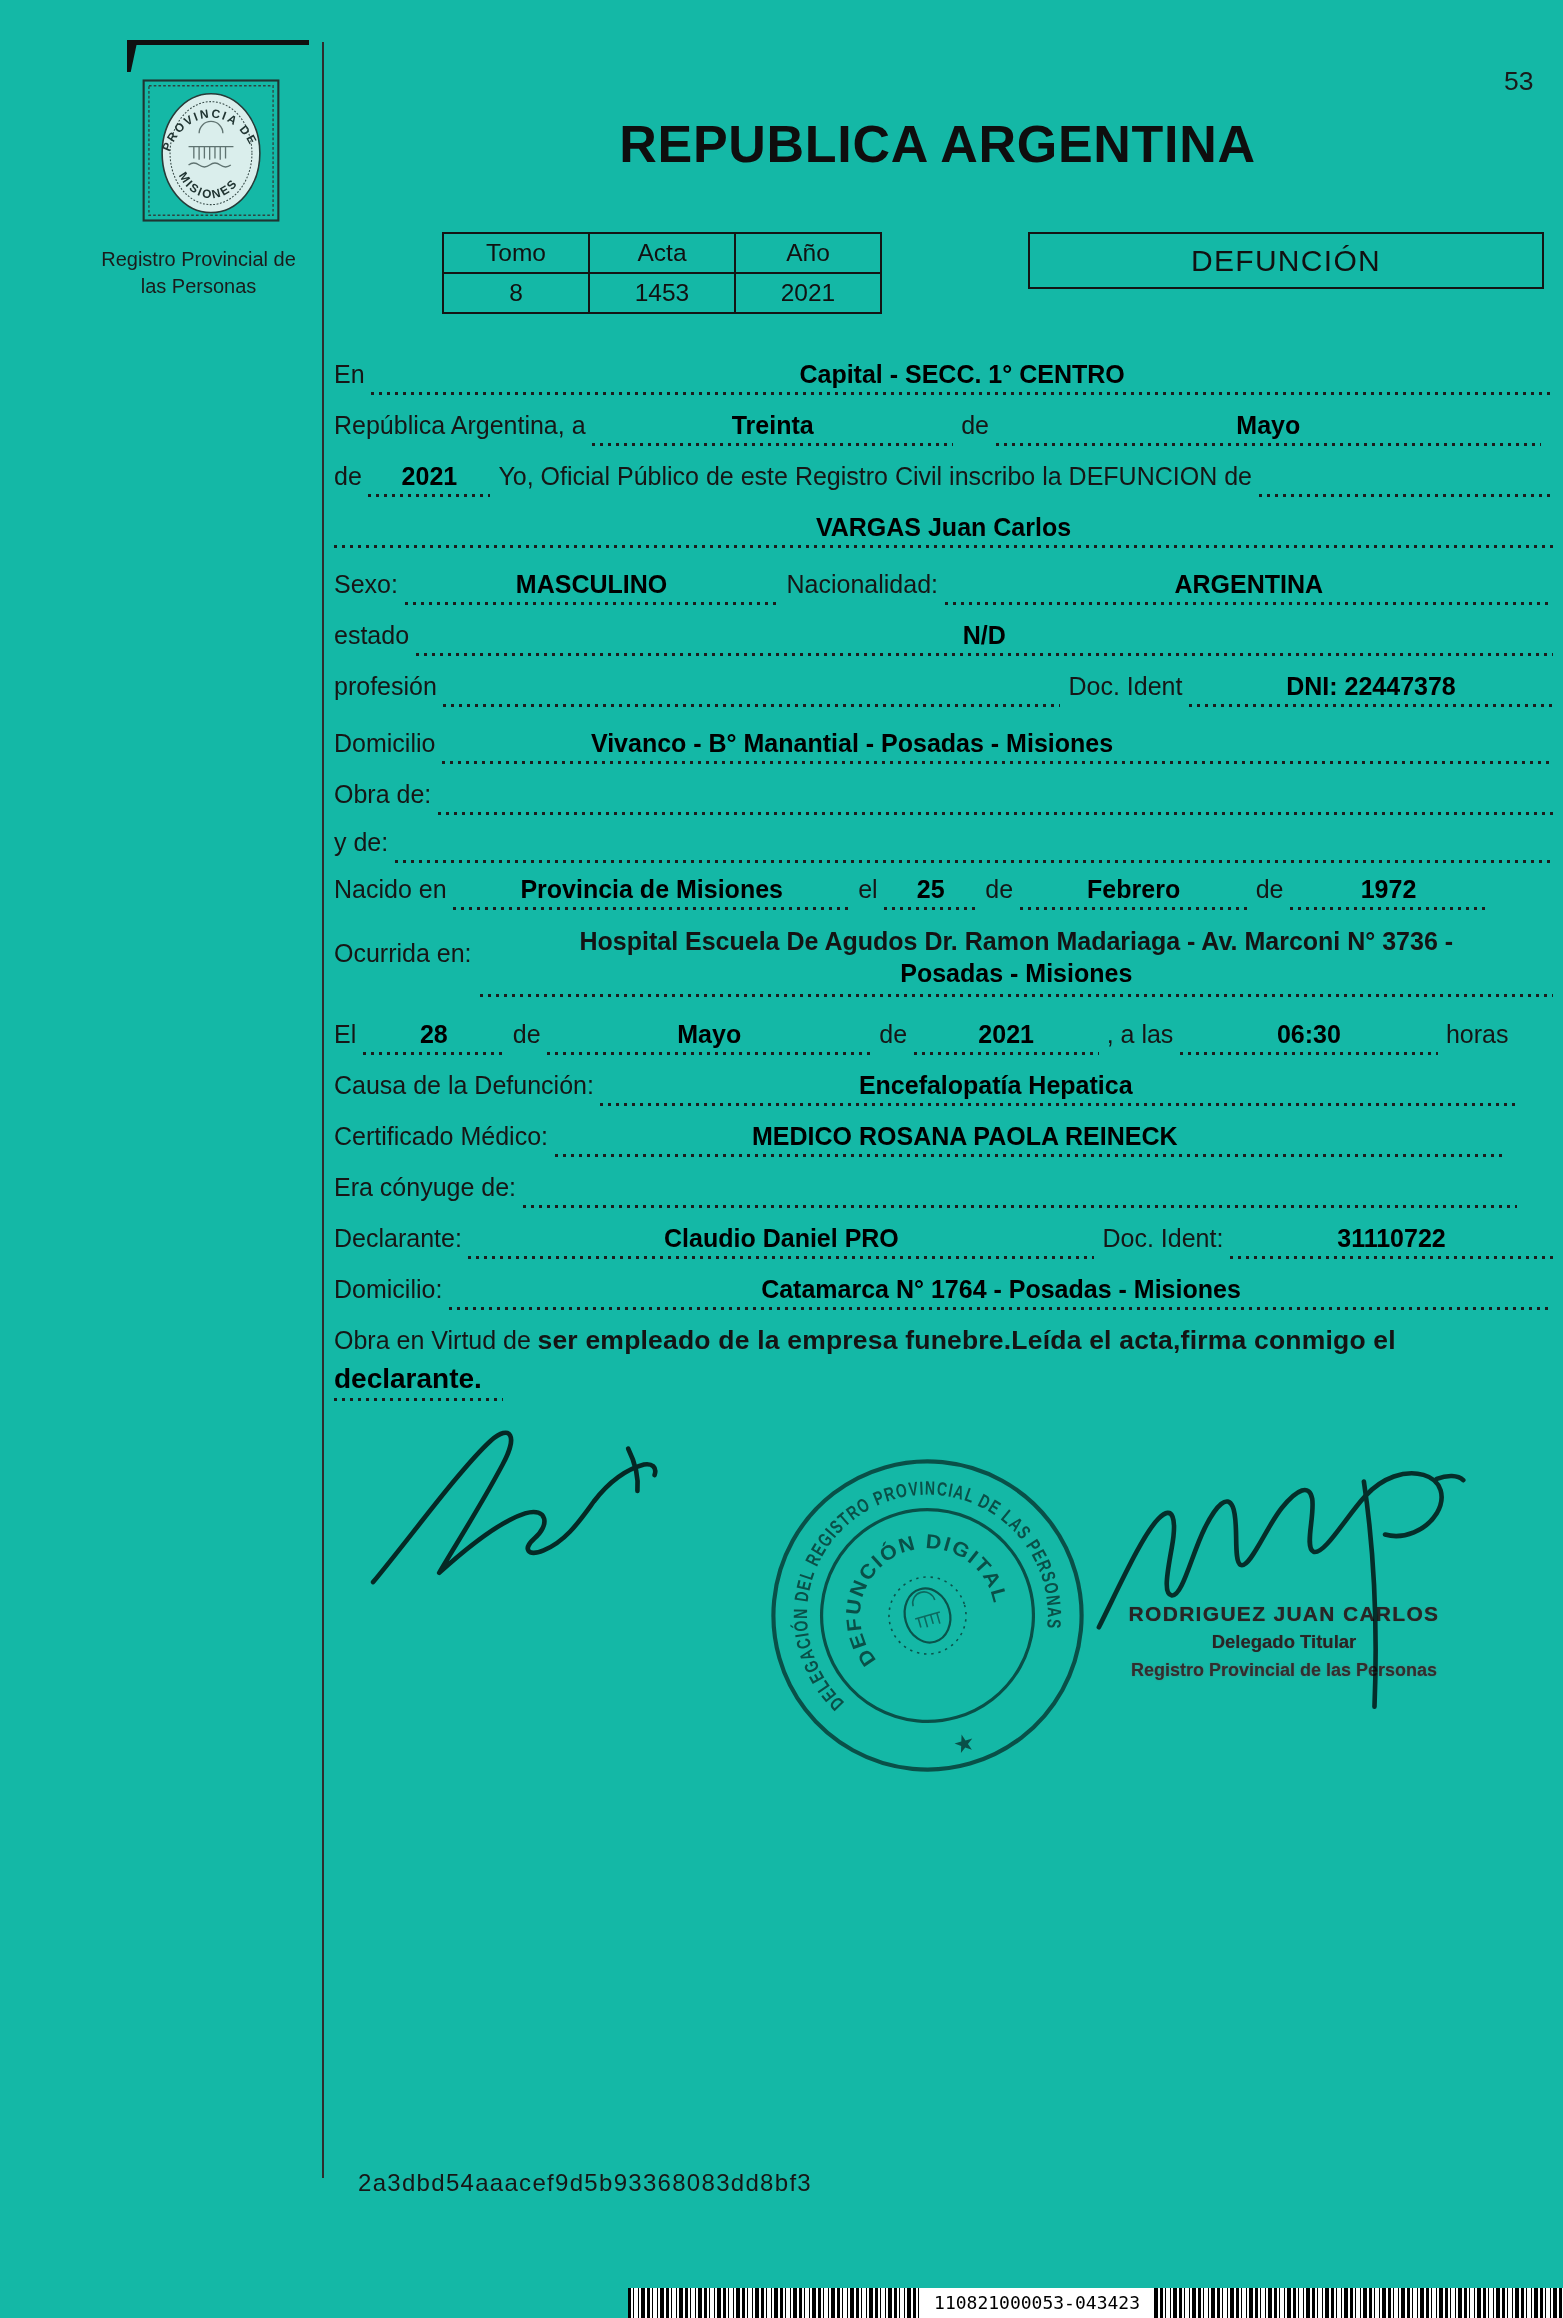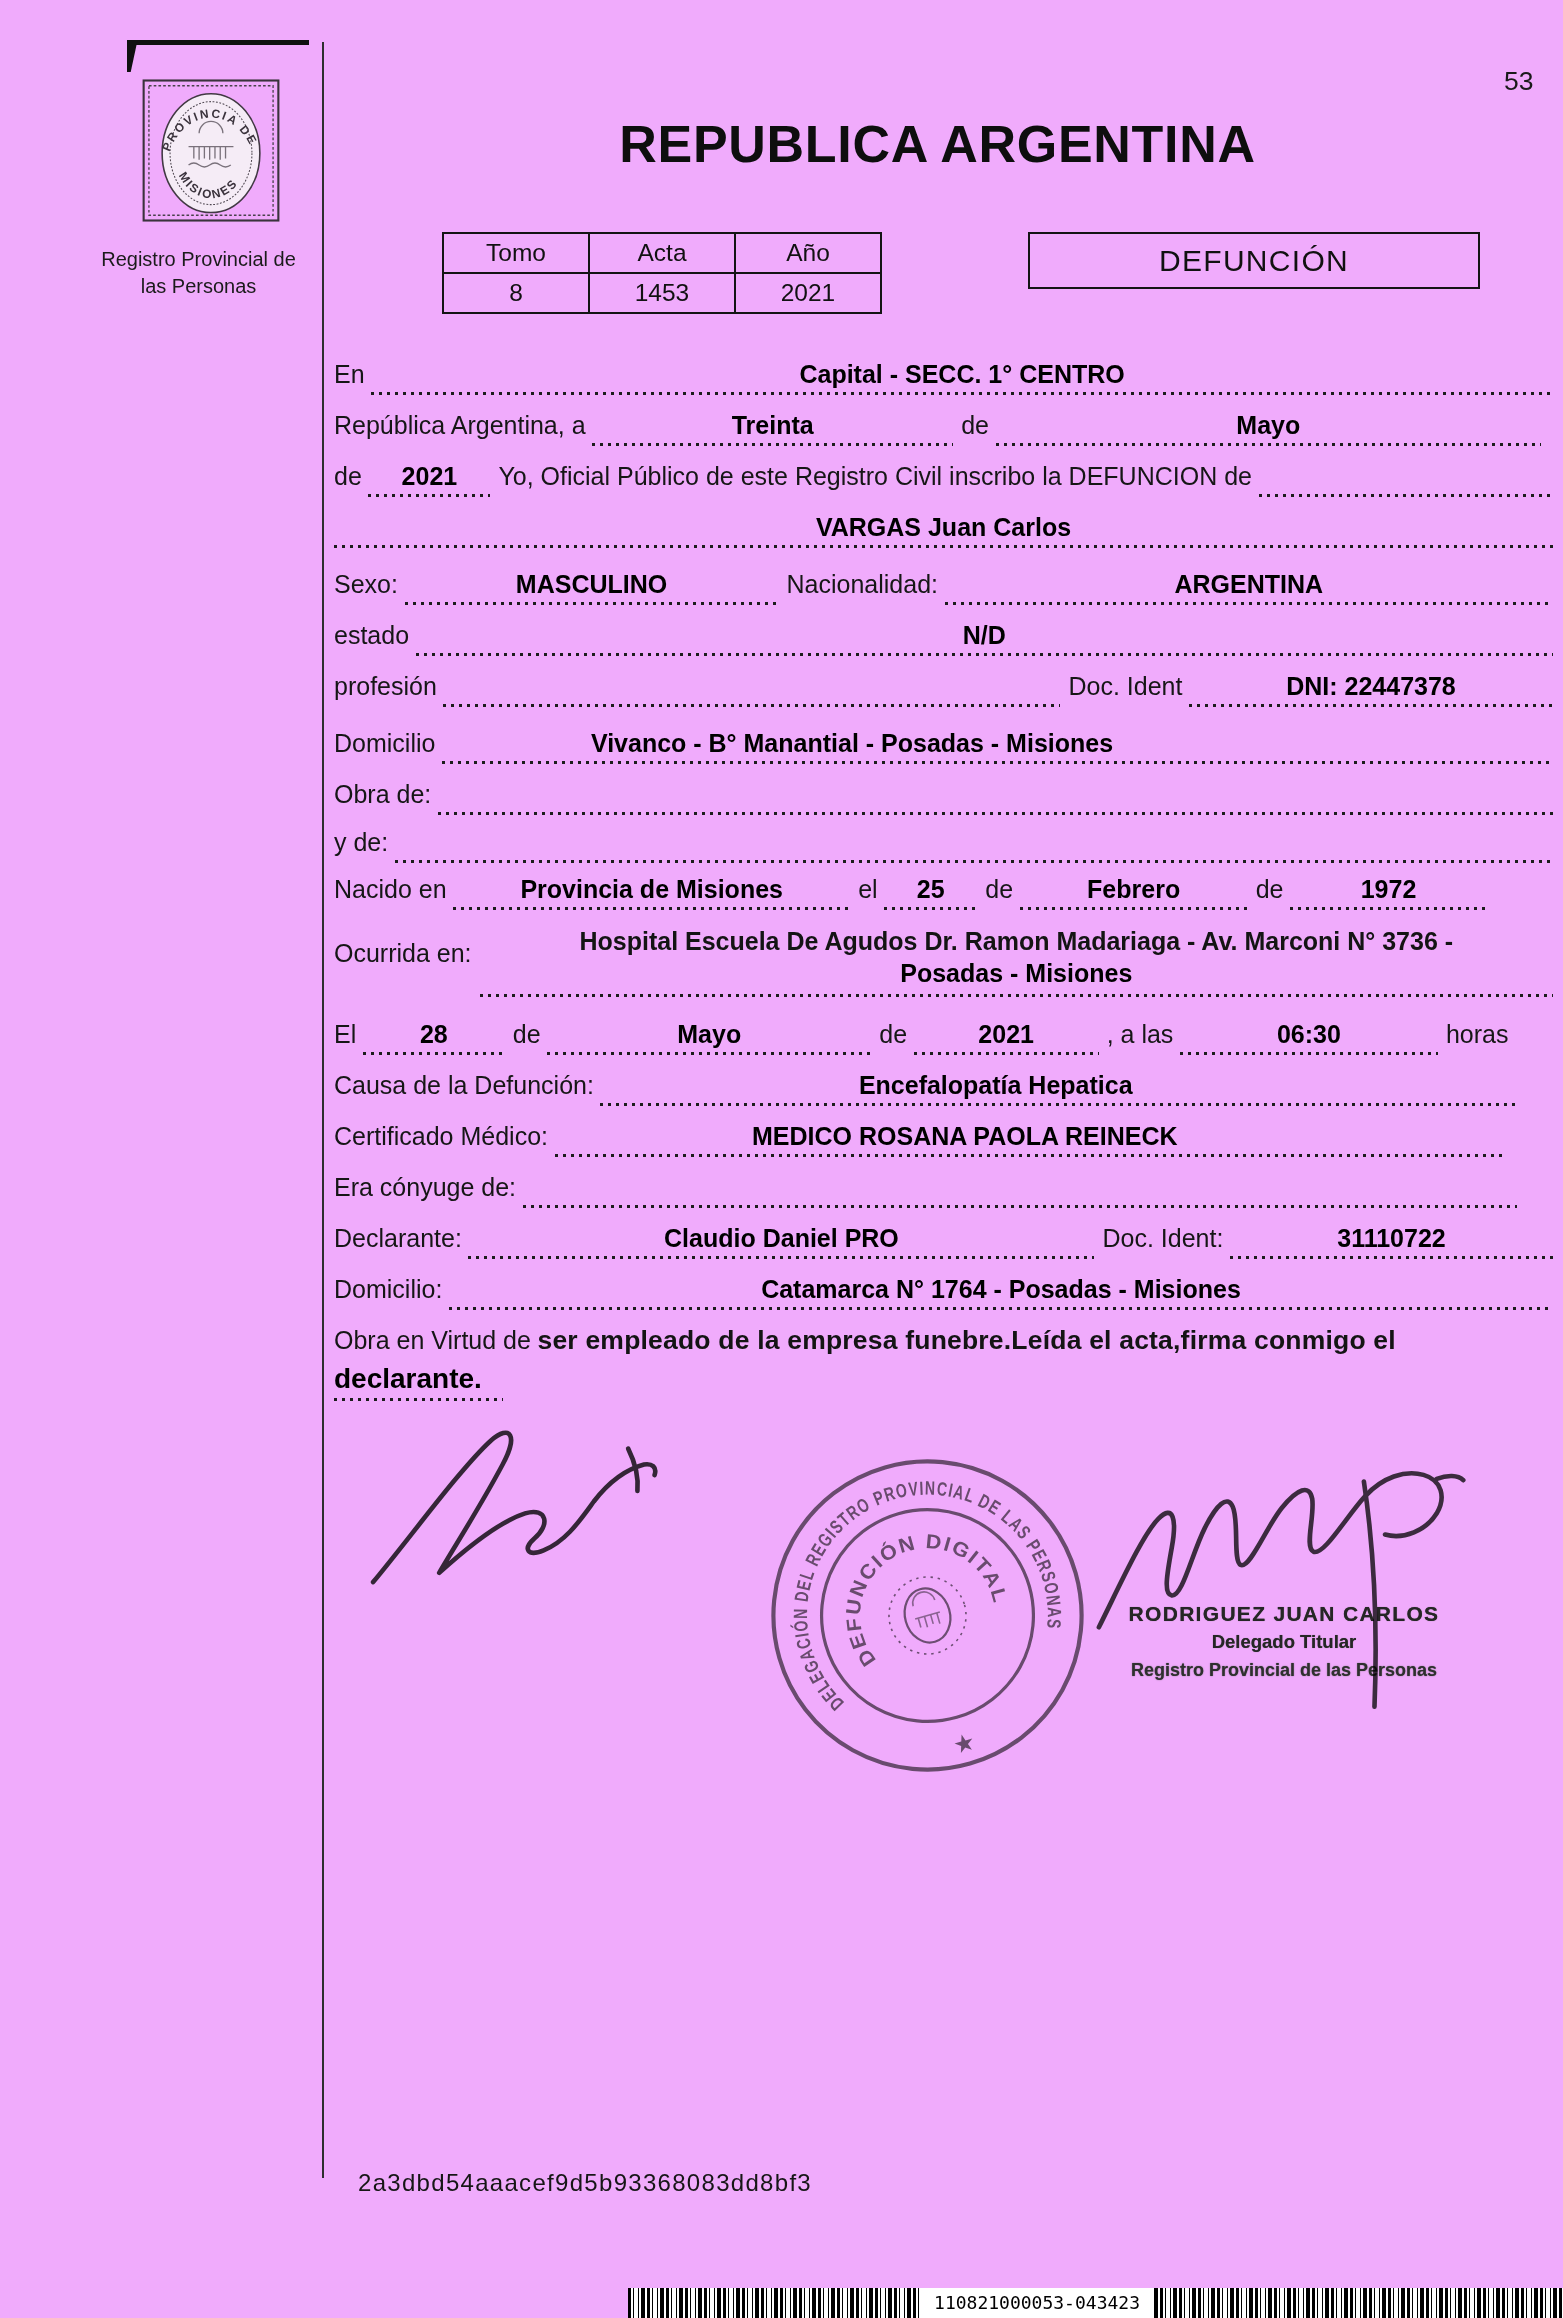--- a/index.html
+++ b/index.html
@@ -1,17 +1,17 @@
 <!DOCTYPE html>
 <html style="font-size:10.6px"><head>
 <meta charset="utf-8">
 <style>
   *{box-sizing:border-box;margin:0;padding:0}
   body{margin:0;background:#9a9a9a}
-  .page{position:relative;width:1563px;height:2319px;background:#f0abfc;
+  .page{position:relative;width:1563px;height:2319px;background:#14b8a6;
         font-family:"Liberation Sans",sans-serif;color:#141414;overflow:hidden}
 
   .pageno{position:absolute;top:66px;left:1504px;font-size:26.5px;color:#1a1a1a}
 
   
   .art-line{position:absolute;left:130px;top:40px;width:179px;height:4.6px;background:#101010}
   .art-wedge{position:absolute;left:127px;top:40px;width:10.6px;height:32px;background:#101010;
              clip-path:polygon(0 0,100% 0,35% 100%,0 100%)}
 
   .vrule{position:absolute;left:322px;top:42px;width:2px;height:2136px;background:#2e2e2e}
@@ -20,21 +20,21 @@
   .org{position:absolute;left:78px;top:246px;width:241px;text-align:center;
        font-size:20px;line-height:26.5px;color:#1b1b1b}
 
   .title{position:absolute;left:323px;top:114px;width:1229px;text-align:center;
          font-size:52px;font-weight:bold;letter-spacing:0.7px;color:#0e0e0e}
 
   .rectable{position:absolute;left:442px;top:232px;border-collapse:collapse;
             font-size:24.5px;text-align:center;color:#111}
   .rectable td{border:2px solid #141414;width:146px;height:40px;padding:0}
 
-  .defbox{position:absolute;left:1028px;top:232px;width:452px;height:57px;border:2px solid #141414;
+  .defbox{position:absolute;left:1028px;top:232px;width:516px;height:57px;border:2px solid #141414;
           display:flex;align-items:center;justify-content:center;font-size:30px;letter-spacing:1.3px;color:#111}
 
   
   .form{position:absolute;left:334px;top:344px;width:1219px;font-size:25px;line-height:1.15}
   .row{display:flex;align-items:flex-end;height:51px}
   .lbl{white-space:nowrap;padding:0 6.6px 6.6px 8px;color:#161616}
   .row > .lbl:first-child{padding-left:0}
   .dot{font-weight:bold;text-align:center;padding-bottom:6.6px;color:#000;
        background-image:repeating-linear-gradient(90deg,#1c1c1c 0 3.3px,transparent 3.3px 8px);
        background-position:left bottom;background-size:100% 3.3px;background-repeat:no-repeat}

